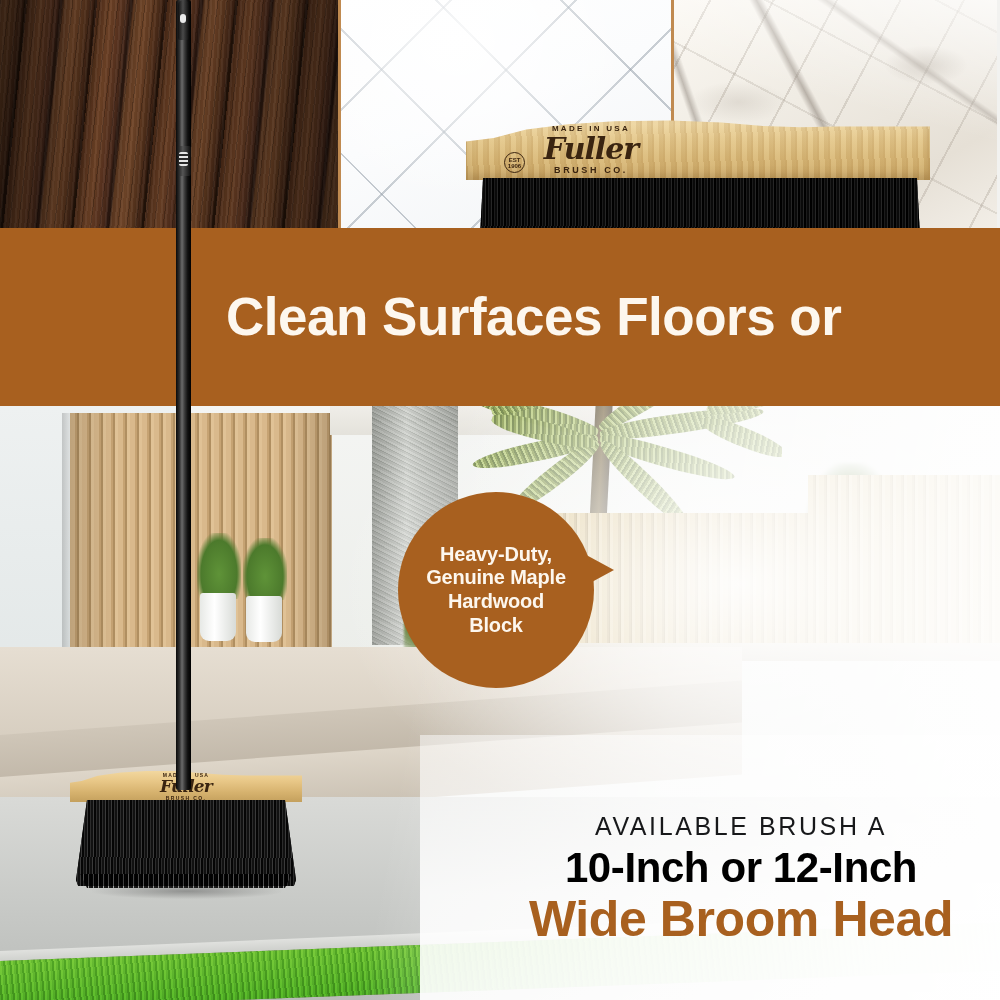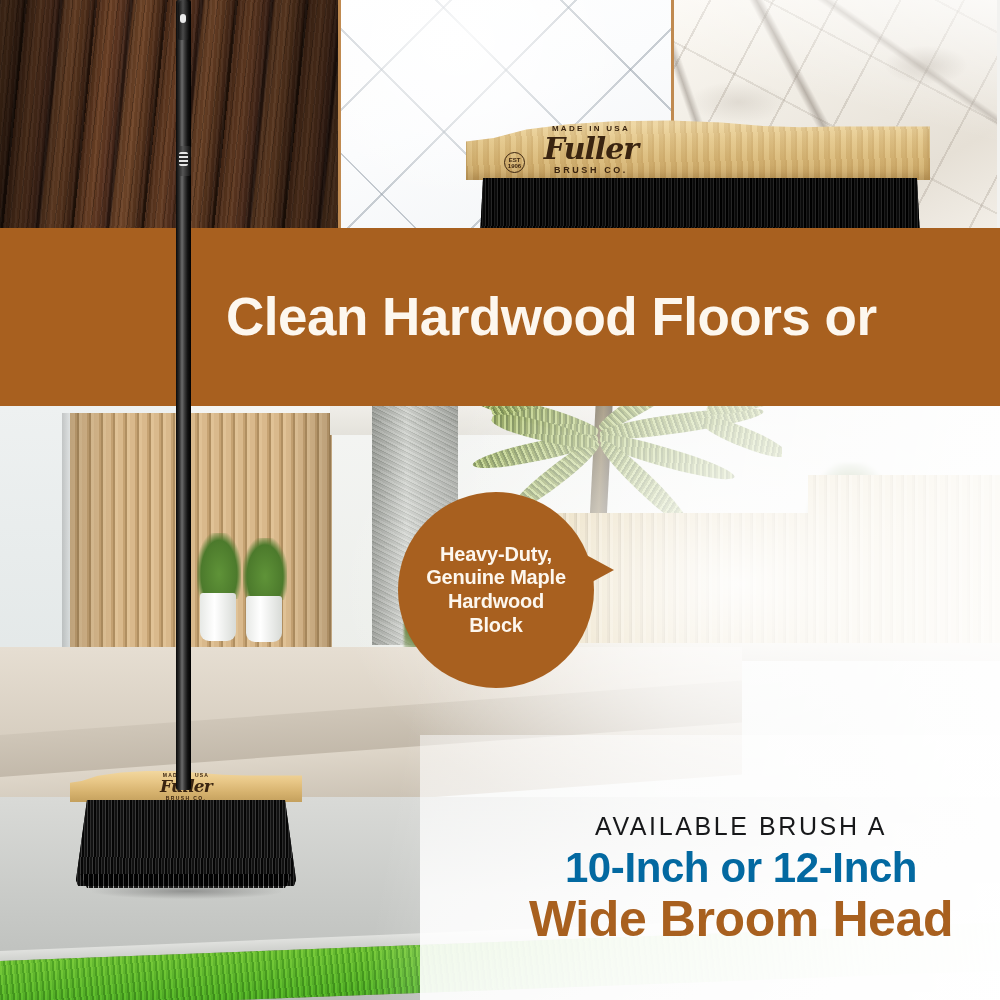--- a/index.html
+++ b/index.html
@@ -248,21 +248,21 @@
     position:absolute; left:14px; top:104px; width:220px; height:14px;
     background:repeating-linear-gradient(90.5deg, rgba(0,0,0,.92) 0 2px, rgba(120,120,120,.5) 2px 3px, rgba(0,0,0,.88) 3px 5px);
     filter:blur(.4px);
     clip-path: polygon(2% 0%, 98% 0%, 95% 100%, 5% 100%);
   }
   .b2-shadow { position:absolute; left:30px; top:116px; width:190px; height:13px; background:radial-gradient(ellipse at 50% 40%, rgba(60,60,60,.40), rgba(0,0,0,0) 72%); }
 
   
   .bottom-text { position:absolute; left:500px; top:812px; width:482px; text-align:center; z-index:60; }
   .bt-avail { font-size:25px; font-weight:300; letter-spacing:2.6px; color:#17181a; line-height:1.15; }
-  .bt-l1 { font-size:42px; font-weight:700; color:#0369a1; line-height:1.12; letter-spacing:-.4px; margin-top:3px; }
+  .bt-l1 { font-size:42px; font-weight:700; color:#000000; line-height:1.12; letter-spacing:-.4px; margin-top:3px; }
   .bt-l2 { font-size:50px; font-weight:700; color:#a8601f; line-height:1.12; letter-spacing:-.4px; }
 </style>
 </head>
 <body>
 
 <div class="canvas">
 
   <div class="floor-strip">
     <div class="floor-panel fp-wood">
       <div class="base"></div>
@@ -369,21 +369,21 @@
       <div class="b2-made">MADE IN USA</div>
       <div class="b2-script">Fuller</div>
       <div class="b2-brush">BRUSH CO.</div>
     </div>
     <div class="b2-bristles"></div>
     <div class="b2-tips"></div>
     <div class="b2-shadow"></div>
   </div>
 
   <div class="headline-banner">
-    <div class="headline-line hl-1">Clean Hardwood Floors or</div>
+    <div class="headline-line hl-1">Clean Surfaces Floors or</div>
   </div>
 
   <div class="bottom-text">
     <div class="bt-avail">AVAILABLE BRUSH A</div>
     <div class="bt-l1">10-Inch or 12-Inch</div>
     <div class="bt-l2">Wide Broom Head</div>
   </div>
 
 </div>
 

